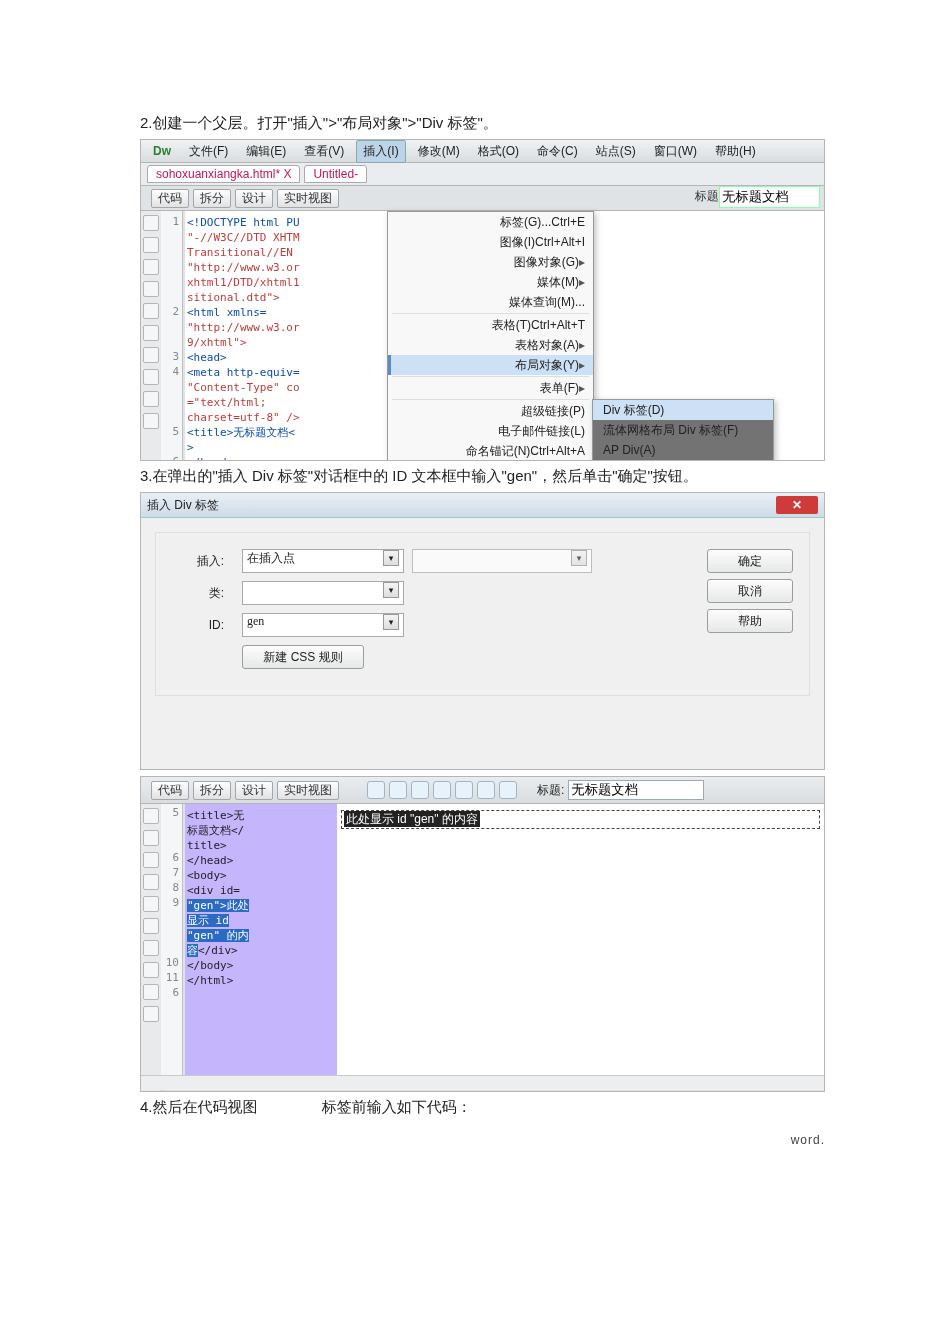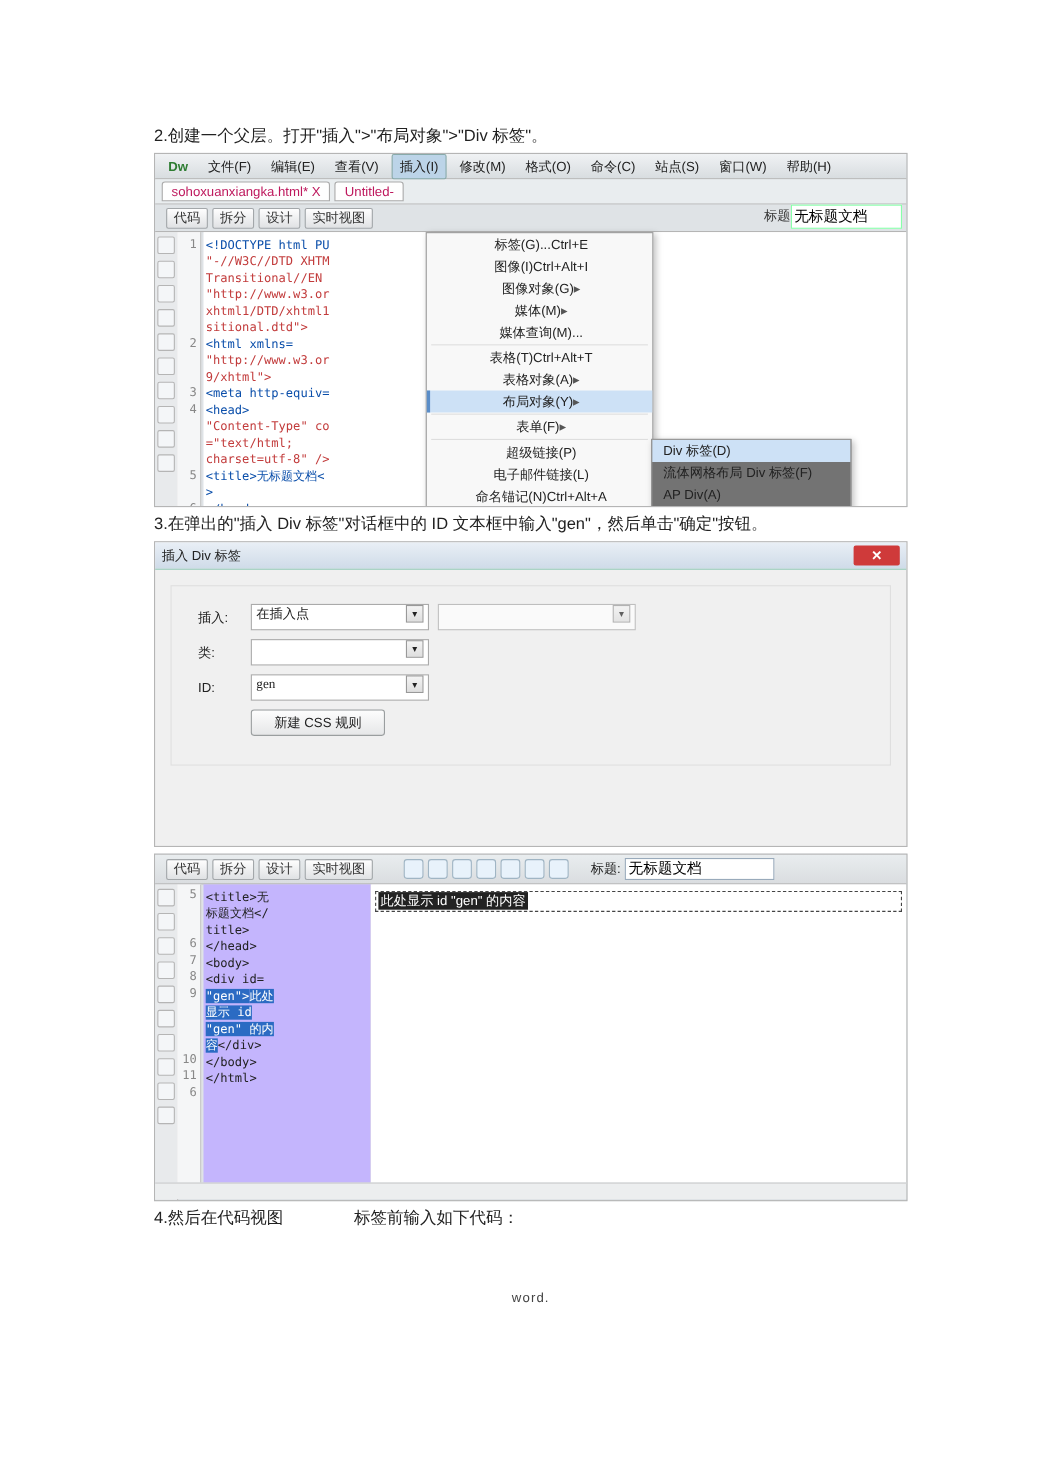--- a/index.html
+++ b/index.html
@@ -20,58 +20,58 @@
 .body1{position:relative;height:250px}
 .sidebar1{position:absolute;left:0;top:0;width:20px;height:250px;background:#e8eaec;border-right:1px solid #c0c0c0;display:flex;flex-direction:column;align-items:center;padding-top:4px;gap:6px}
 .sidebar1 div{width:14px;height:14px;border:1px solid #b5b5b5;background:#f4f6f8;border-radius:2px}
 .gutter1{position:absolute;left:20px;top:0;width:22px;height:250px;background:#f5f6f7;border-right:1px solid #c0c0c0;color:#888;padding-top:4px;text-align:right;font-family:Consolas,monospace;font-size:11px;padding-right:3px;box-sizing:border-box}
 .gutter1 div{height:15px}
 .code1{position:absolute;left:44px;top:0;right:0;height:250px;background:#fff;font-family:Consolas,monospace;font-size:11px;padding:4px 2px;line-height:15px}
 .code1 .b{color:#0a4eaa}
 .code1 .s{color:#c23b3b}
 
 .menuDD{position:absolute;left:246px;top:0;width:205px;background:#f8f8f8;border:1px solid #999;box-shadow:2px 2px 6px rgba(0,0,0,0.25)}
-.menuDD .mi{height:20px;line-height:20px;padding:0 8px;display:flex;justify-content:center;border-left:3px solid transparent}
+.menuDD .mi{height:20px;line-height:20px;padding:0 8px;display:flex;justify-content:flex-end;border-left:3px solid transparent}
 .menuDD .sep{height:1px;background:#dedede;margin:1px 4px}
 .menuDD .mi .arr::after{content:"▸";color:#555}
 .menuDD .hl{background:#cde1f6;border-left:3px solid #5a8dc8}
 .subDD{position:absolute;left:451px;top:188px;width:180px;background:#737373;border:1px solid #999;box-shadow:2px 2px 6px rgba(0,0,0,0.25)}
 .subDD .mi{height:20px;line-height:20px;padding:0 10px}
 .subDD .hl{background:#cde1f6}
 .titlefield{position:absolute;right:4px;top:46px;width:95px;height:18px;background:#fff;border:1px solid #8fa}
 .titlelbl{position:absolute;right:102px;top:48px;font-size:12px;color:#333}
 
 .s2{height:276px;background:#f0f0f0;overflow:hidden}
 .dlgTitle{height:24px;background:linear-gradient(#e9eff6,#cfdbe8);border-bottom:1px solid #9cb;display:flex;align-items:center;justify-content:space-between;padding:0 6px}
 .closeBtn{width:42px;height:18px;background:#cf3a3a;border-radius:2px;display:flex;align-items:center;justify-content:center;color:#fff;font-weight:bold}
 .dlgBody{margin:14px 14px;background:#f0f0f0;border:1px solid #dfdfdf;padding:16px 16px 18px 24px;display:flex}
 .formCol{flex:1}
 .row{display:flex;align-items:center;margin-bottom:8px}
-.row .lbl{width:44px;text-align:left;margin-right:4px}
+.row .lbl{width:44px;text-align:right;margin-right:18px}
 .combo{height:22px;background:#fff;border:1px solid #aaa;display:flex;justify-content:space-between;padding:0 4px;min-width:150px}
 .combo .arrow{width:14px;height:14px;border:1px solid #999;background:linear-gradient(#f4f4f4,#dedede);display:flex;align-items:center;justify-content:center;font-size:9px}
 .btnCol{width:120px;display:flex;flex-direction:column;gap:6px;align-items:flex-end}
 .winbtn{width:84px;height:22px;background:linear-gradient(#fdfdfd,#e6e7e8);border:1px solid #9a9e9f;border-radius:3px;display:flex;align-items:center;justify-content:center}
 
 .s3{height:314px;overflow:hidden}
 .tools3{height:26px;background:linear-gradient(#e9edef,#dadde0);display:flex;align-items:center;gap:4px;padding-left:10px;border-bottom:1px solid #b5b5b5}
 .iconbox{width:16px;height:16px;border:1px solid #a0b5c4;border-radius:3px;background:#e8f2fb}
 .body3{position:relative;height:286px}
 .sidebar3{position:absolute;left:0;top:0;width:20px;height:286px;background:#e8eaec;border-right:1px solid #c0c0c0;display:flex;flex-direction:column;align-items:center;padding-top:4px;gap:6px}
 .sidebar3 div{width:14px;height:14px;border:1px solid #b5b5b5;background:#f4f6f8;border-radius:2px}
 .gutter3{position:absolute;left:20px;top:0;width:22px;height:286px;background:#f5f6f7;border-right:1px solid #c0c0c0;color:#888;padding-top:2px;text-align:right;font-family:Consolas,monospace;font-size:11px;padding-right:3px;box-sizing:border-box}
 .gutter3 div{height:15px}
 .code3{position:absolute;left:44px;top:0;width:148px;height:272px;background:#c4b5fd;font-family:Consolas,monospace;font-size:11px;padding:4px 2px;line-height:15px;border-right:1px solid #c0c0c0}
 .code3 .sel{background:#2b6bc3;color:#fff}
 .preview{position:absolute;left:196px;top:0;right:0;height:272px;background:#fff}
 .preview .divbox{margin:6px 4px;border:1px dashed #444;padding:0 2px;background:#fff}
 .preview .divbox span{background:#222;color:#fff;padding:1px 2px}
 .scroll3{position:absolute;left:0;right:0;bottom:0;height:14px;background:#eceeef;border-top:1px solid #c8cacb}
 
-.foot{text-align:center;font-size:12px;letter-spacing:1px;margin-top:56px;color:#444}
+.foot{text-align:right;font-size:12px;letter-spacing:1px;margin-top:16px;color:#444}
 </style>
 </head>
 <body>
 
 <div class="page">
 
   <p class="caption">2.创建一个父层。打开"插入"&gt;"布局对象"&gt;"Div 标签"。</p>
 
   <div class="shot s1">
 
@@ -141,22 +141,22 @@
       <div class="code1">
         <div class="b">&lt;!DOCTYPE html PU</div>
         <div class="s">"-//W3C//DTD XHTM</div>
         <div class="s"> Transitional//EN</div>
         <div class="s">"http://www.w3.or</div>
         <div class="s">xhtml1/DTD/xhtml1</div>
         <div class="s">sitional.dtd"&gt;</div>
         <div class="b">&lt;html xmlns=</div>
         <div class="s">"http://www.w3.or</div>
         <div class="s">9/xhtml"&gt;</div>
+        <div class="b">&lt;head&gt;</div>
         <div class="b">&lt;meta http-equiv=</div>
-        <div class="b">&lt;head&gt;</div>
         <div class="s">"Content-Type" co</div>
         <div class="s">="text/html;</div>
         <div class="s">charset=utf-8" /&gt;</div>
         <div><span class="b">&lt;title&gt;无标题文档&lt;</span></div>
         <div class="b">&gt;</div>
         <div class="b">&lt;/head&gt;</div>
       </div>
 
       <div class="menuDD">
         <div class="mi">
@@ -258,20 +258,25 @@
           <span class="lbl">ID:</span>
           <div class="combo" style="width:152px;font-family:Liberation Serif, serif">
             <span>gen</span>
             <span class="arrow">▾</span>
           </div>
         </div>
         <div class="row" style="margin-top:6px">
           <span class="lbl"></span>
           <span class="winbtn" style="width:120px">新建 CSS 规则</span>
         </div>
+      </div>
+      <div class="btnCol">
+        <div class="winbtn">确定</div>
+        <div class="winbtn">取消</div>
+        <div class="winbtn">帮助</div>
       </div>
     </div>
   </div>
 
   <div class="shot s3">
     <div class="tools3">
       <span class="smallbtn">代码</span>
       <span class="smallbtn">拆分</span>
       <span class="smallbtn">设计</span>
       <span class="smallbtn">实时视图</span>

